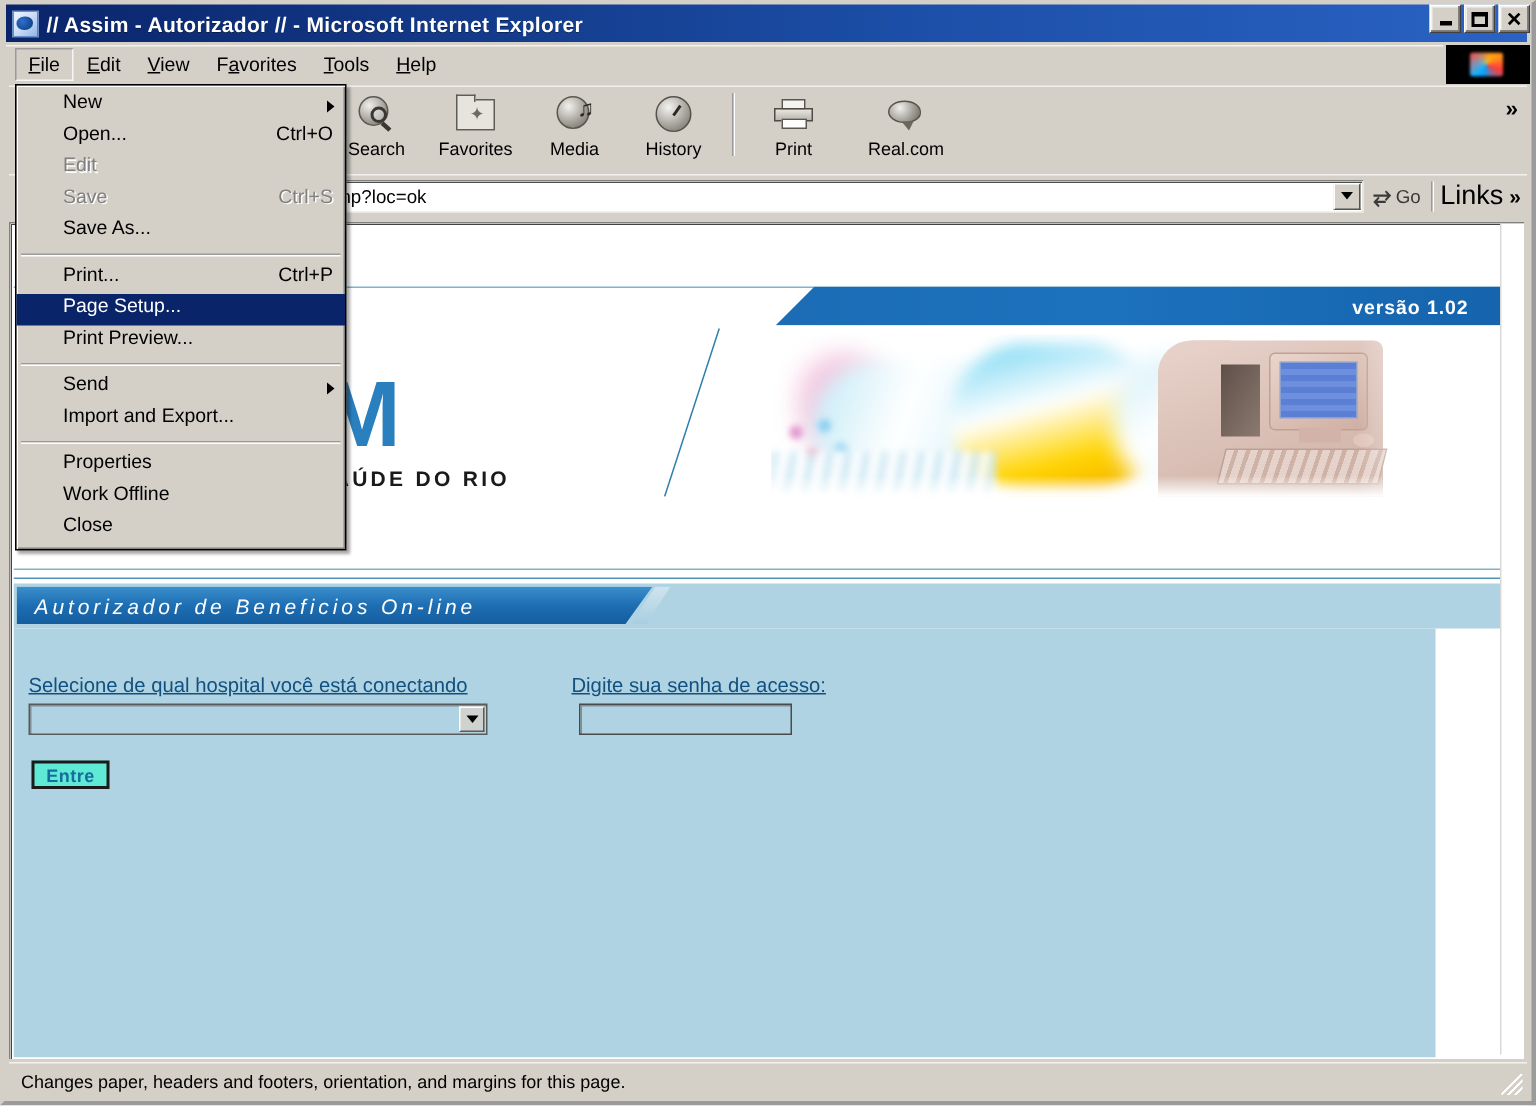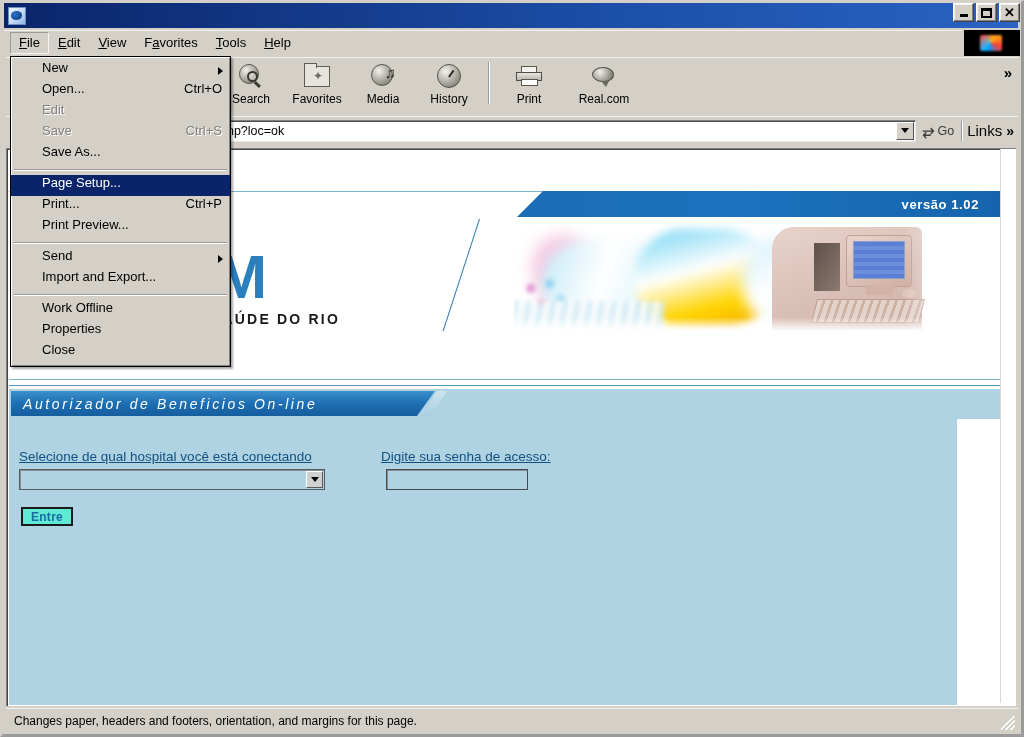--- a/index.html
+++ b/index.html
@@ -277,21 +277,21 @@
   }
   .caret-dn { width:0;height:0;border-left:4px solid transparent;border-right:4px solid transparent;border-top:5px solid #000; }
   .go-btn {
     display: flex; align-items: center; gap: 3px;
     padding: 0 7px 0 4px; height: 22px; white-space: nowrap;
   }
   .go-arrow { font-size: 15px; color: #3a3a3a; font-weight: bold; }
   .go-label { font-size: 12.5px; color: #3a3a3a; }
   .links-sep { width: 2px; height: 20px; border-left: 1px solid #9a9a9a; border-right: 1px solid #fff; }
   .links-btn { display:flex; align-items:center; gap:4px; padding: 0 4px; white-space: nowrap; }
-  .links-label { font-size: 15px; color: #000; }
+  .links-label { font-size: 18px; color: #000; }
   .links-chev { font-size: 14px; font-weight: bold; color: #000; }
 
   
   .content {
     position: absolute; left: 6px; top: 148px; width: 1010px; height: 558px;
     background: #ffffff;
     border: 1px solid #808080;
     border-right: none; border-bottom: none;
     box-shadow: inset 1px 1px 0 #45433f;
     overflow: hidden;
@@ -531,20 +531,21 @@
     border-top: 1px solid #9a9a9a; border-bottom: 1px solid #ffffff; }
 </style>
 </head>
 <body>
 
 <div id="screen">
   <div class="win-outer"></div>
 
   <div class="titlebar">
     <div class="title-icon"></div>
+    <div class="title-text">// Assim - Autorizador // - Microsoft Internet Explorer</div>
   </div>
   <div class="win-buttons">
     <div class="win-btn">
       <div class="g">
           <div class="min-glyph"></div>
         </div>
     </div>
     <div class="win-btn">
       <div class="g">
           <div class="max-glyph"></div>
@@ -750,42 +751,42 @@
       <span>Edit</span>
     </div>
     <div class="dd-item disabled">
       <span>Save</span>
       <span class="dd-accel">Ctrl+S</span>
     </div>
     <div class="dd-item">
       <span>Save As...</span>
     </div>
     <div class="dd-sep"></div>
+    <div class="dd-item">
+      <span>Print...</span>
+      <span class="dd-accel">Ctrl+P</span>
+    </div>
     <div class="dd-item sel">
       <span>Page Setup...</span>
     </div>
     <div class="dd-item">
-      <span>Print...</span>
-      <span class="dd-accel">Ctrl+P</span>
-    </div>
-    <div class="dd-item">
       <span>Print Preview...</span>
     </div>
     <div class="dd-sep"></div>
     <div class="dd-item">
       <span>Send</span>
       <span class="dd-sub-arrow"></span>
     </div>
     <div class="dd-item">
       <span>Import and Export...</span>
     </div>
     <div class="dd-sep"></div>
     <div class="dd-item">
+      <span>Properties</span>
+    </div>
+    <div class="dd-item">
       <span>Work Offline</span>
     </div>
     <div class="dd-item">
-      <span>Properties</span>
-    </div>
-    <div class="dd-item">
       <span>Close</span>
     </div>
   </div>
 </div>
 
 </body></html>

